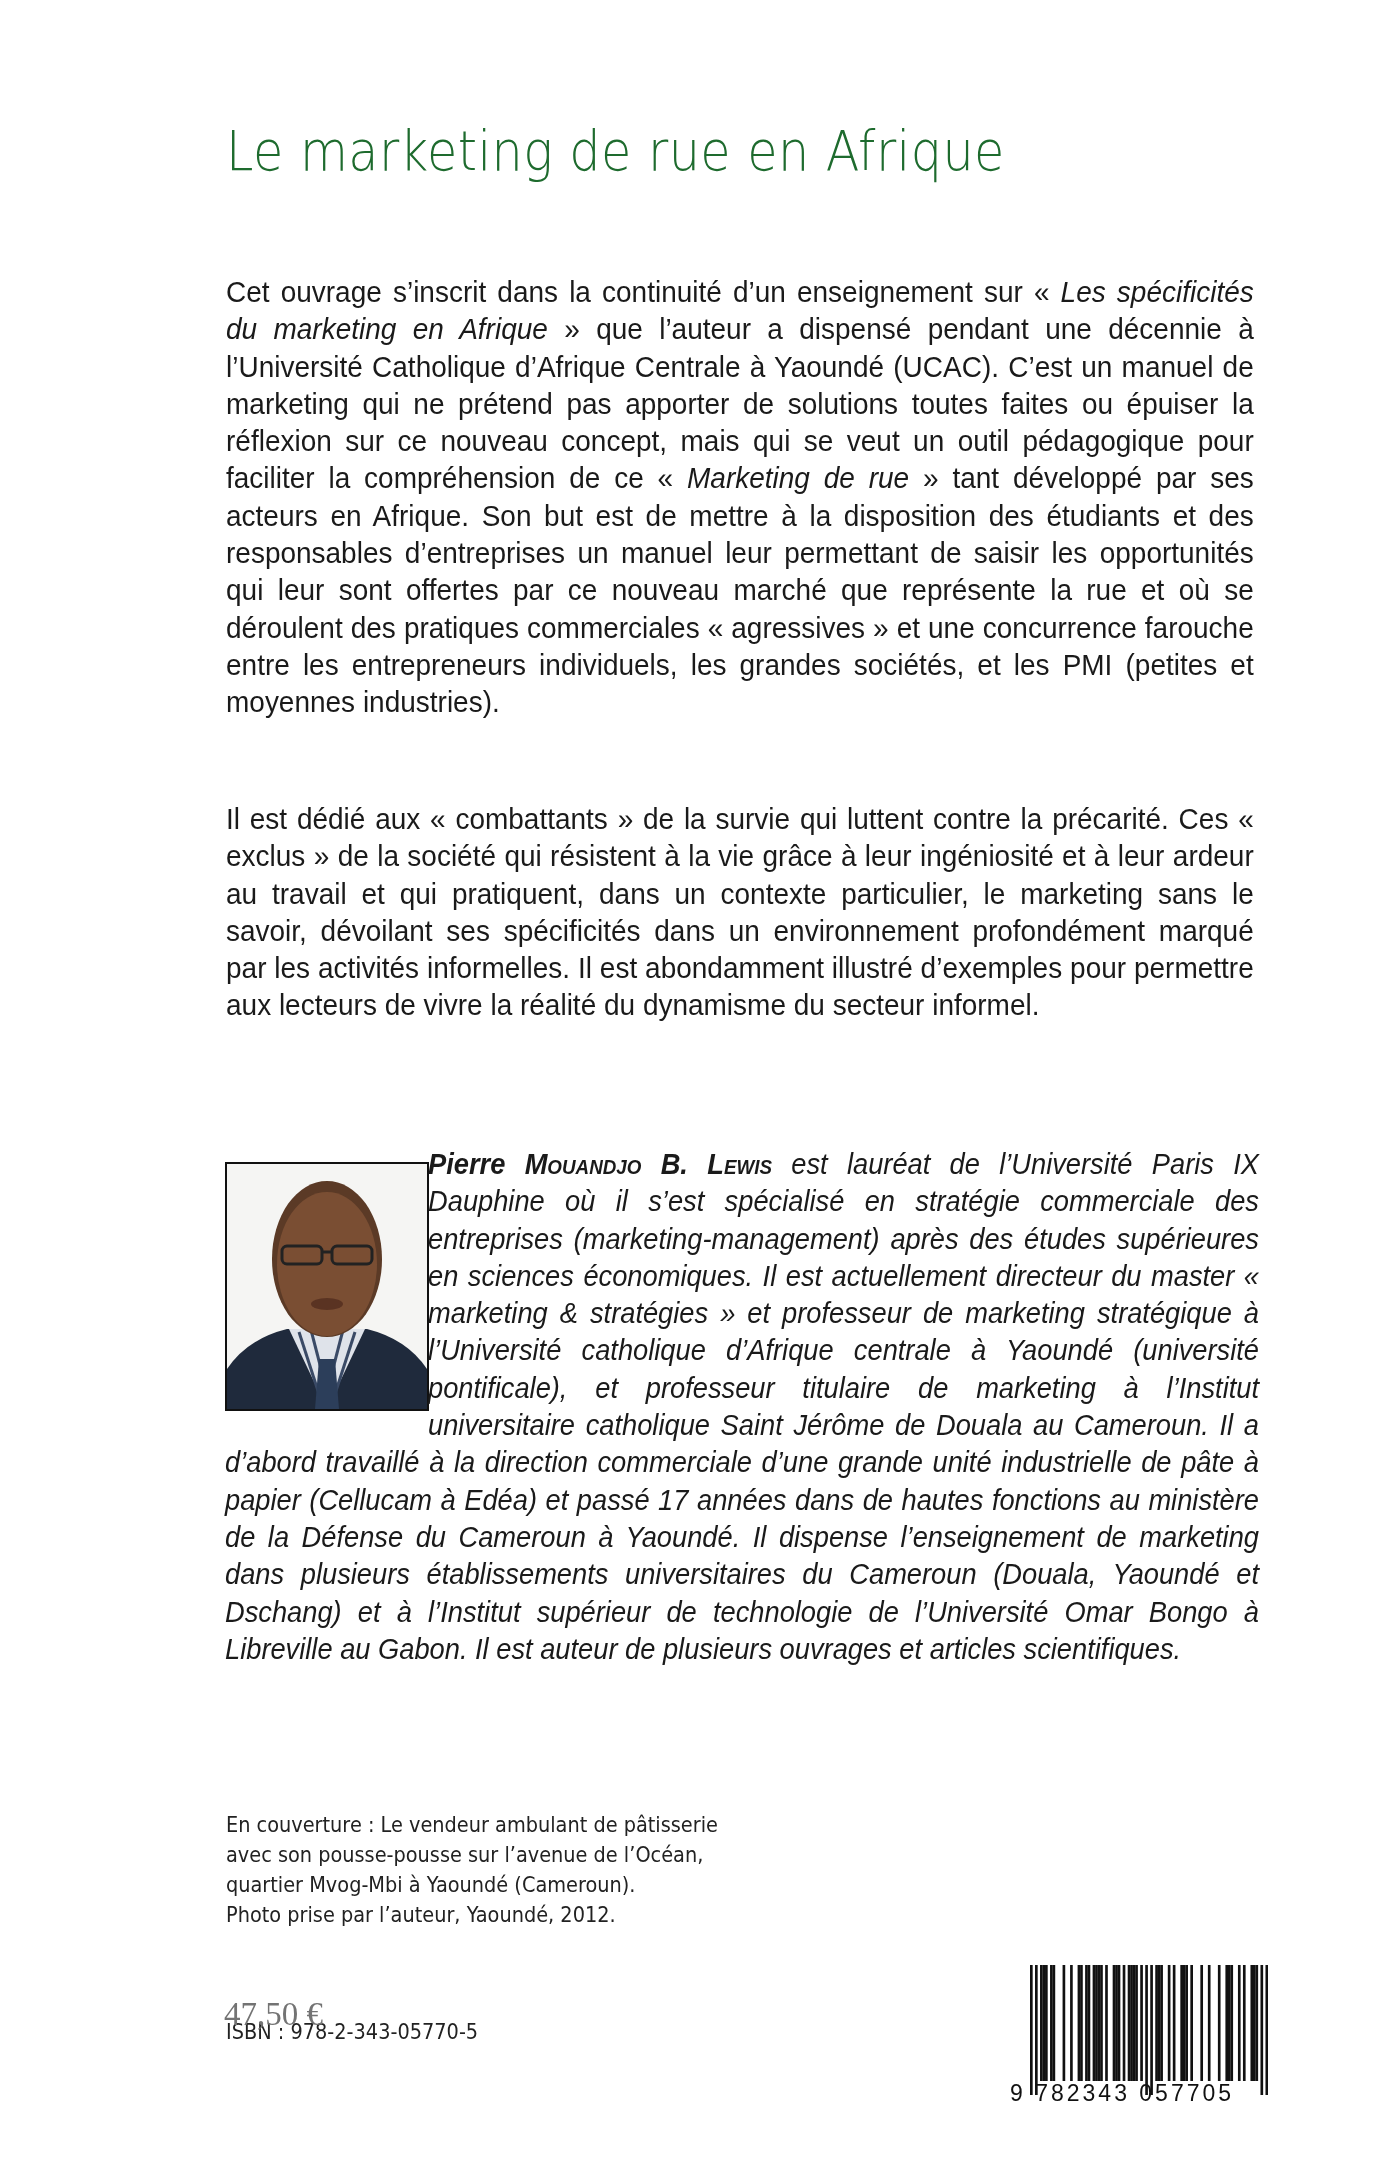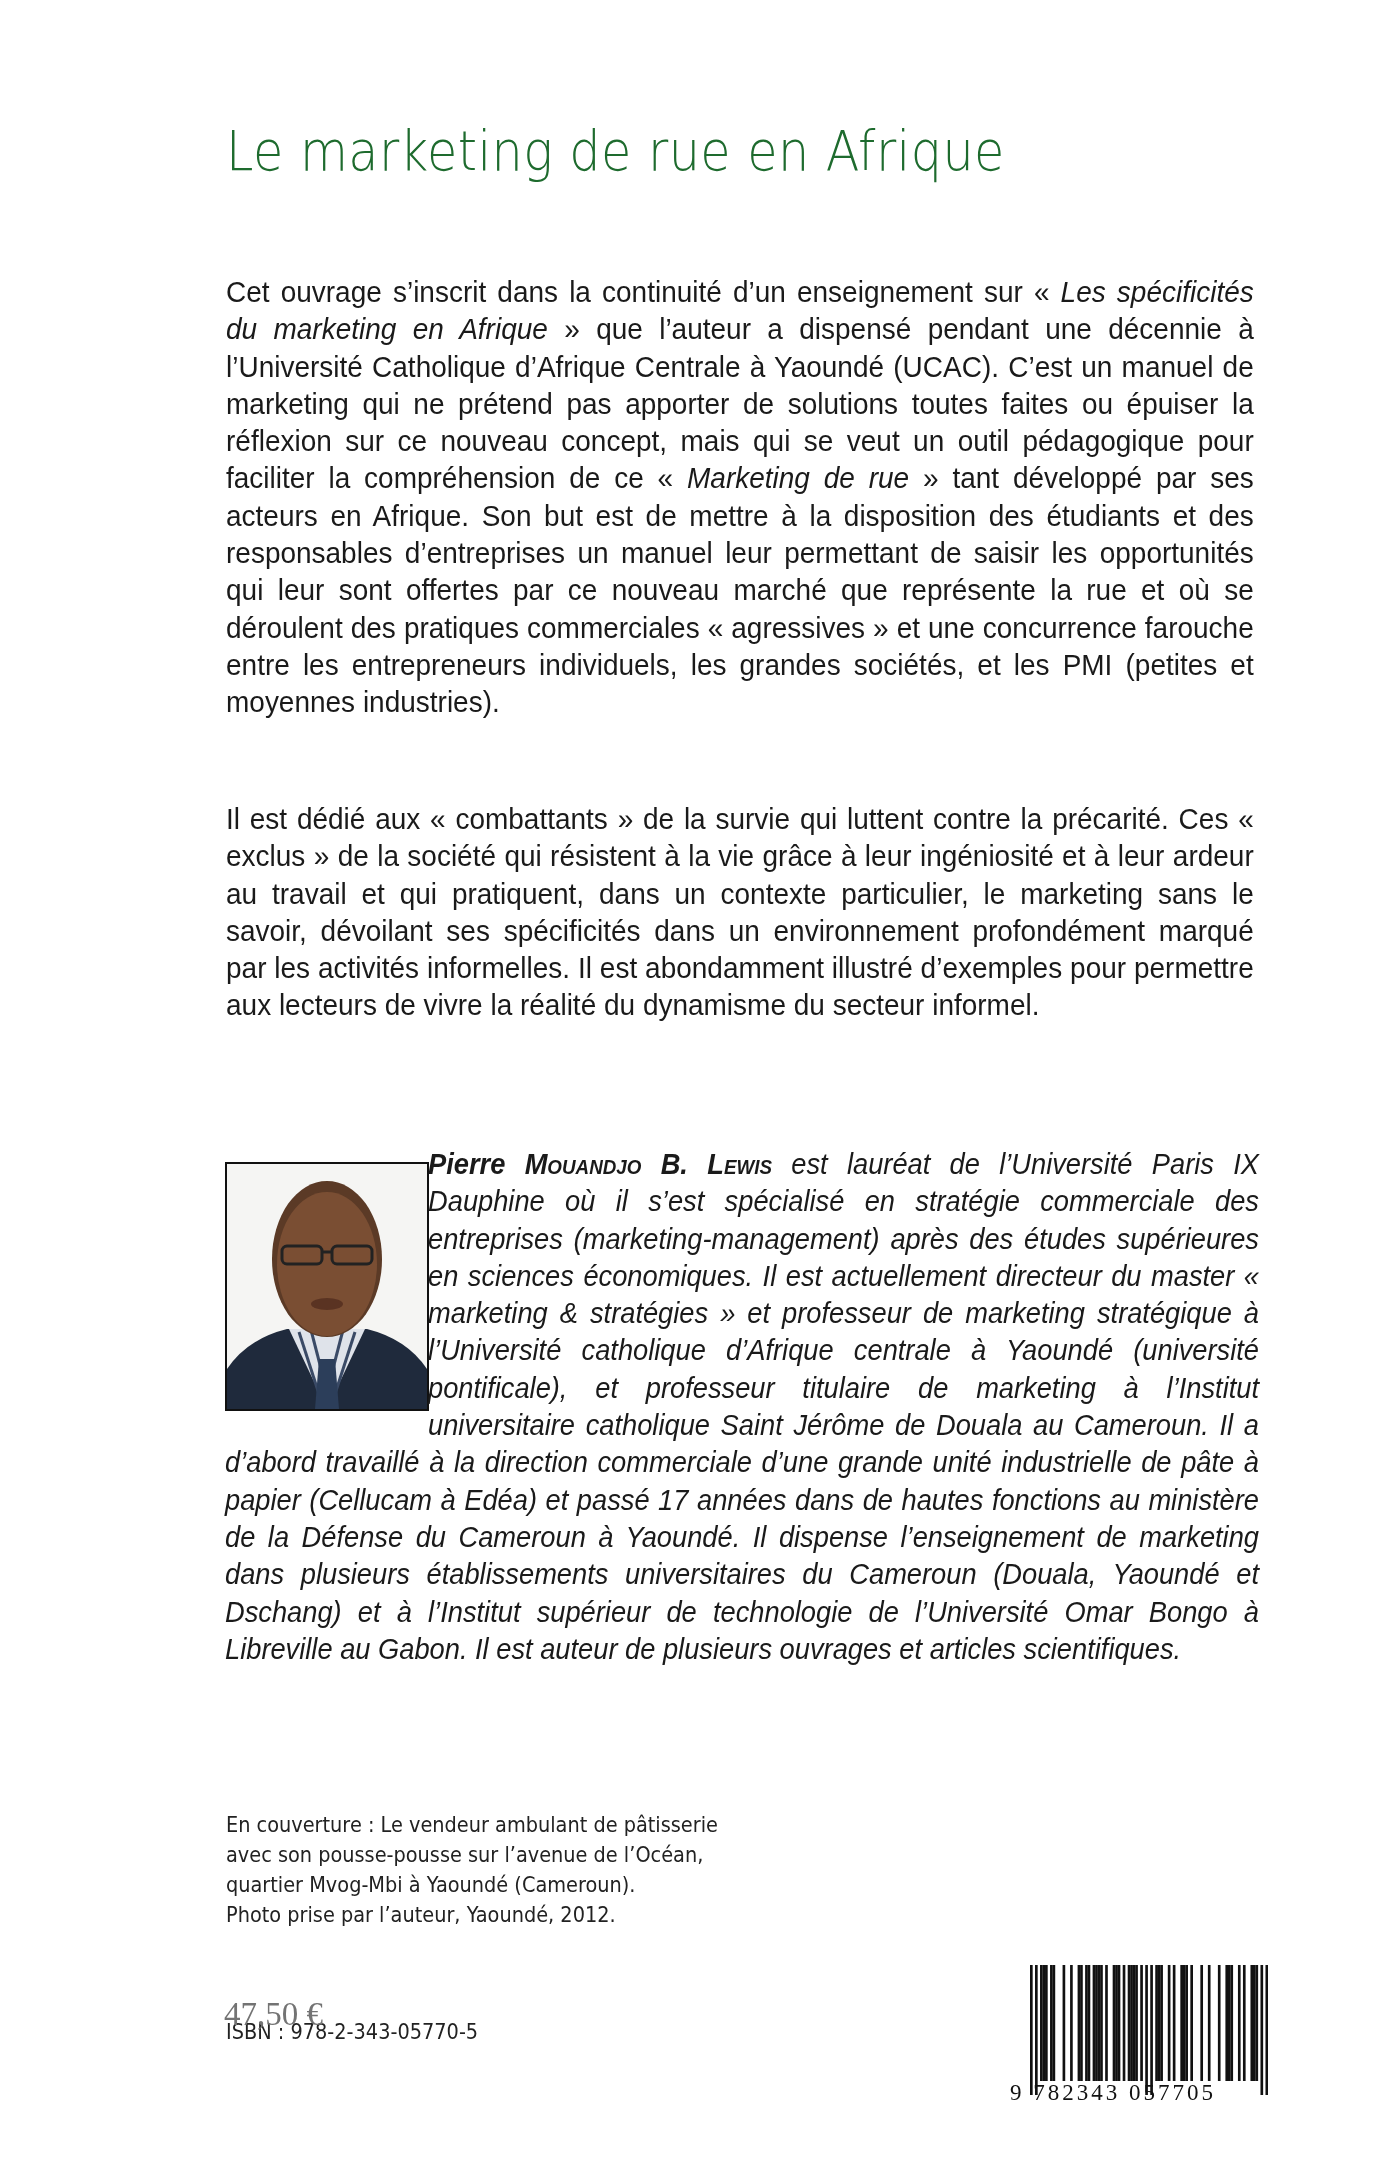--- a/index.html
+++ b/index.html
@@ -61,21 +61,21 @@
       position: absolute; left: 224px; top: 1996px;
       font-family: "Liberation Serif", serif; font-size: 33px; color: #737373; white-space: nowrap;
     }
 
     .barcode {
       position: absolute; left: 1030px; top: 1965px; width: 238px; height: 150px;
     }
     .barcode svg { display: block; }
     .barcode-digits {
       position: absolute; left: 1010px; top: 2080px; width: 270px;
-      font-family: Liberation Serif, serif; font-size: 23px; color: #111;
+      font-family: Liberation Sans, sans-serif; font-size: 23px; color: #111;
       letter-spacing: 3px; white-space: nowrap; background: transparent;
     }
   </style>
 </head>
 <body>
 
 <h1 class="title">Le marketing de rue en Afrique</h1>
 
 <p class="body-text p1"><span>Cet ouvrage s’inscrit dans la continuité d’un enseignement sur « </span><em>Les spécificités du marketing en Afrique</em><span> » que l’auteur a dispensé pendant une décennie à l’Université Catholique d’Afrique Centrale à Yaoundé (UCAC). C’est un manuel de marketing qui ne prétend pas apporter de solutions toutes faites ou épuiser la réflexion sur ce nouveau concept, mais qui se veut un outil pédagogique pour faciliter la compréhension de ce « </span><em>Marketing de rue</em><span> » tant développé par ses acteurs en Afrique. Son but est de mettre à la disposition des étudiants et des responsables d’entreprises un manuel leur permettant de saisir les opportunités qui leur sont offertes par ce nouveau marché que représente la rue et où se déroulent des pratiques commerciales « agressives » et une concurrence farouche entre les entrepreneurs individuels, les grandes sociétés, et les PMI (petites et moyennes industries).</span></p>
 

